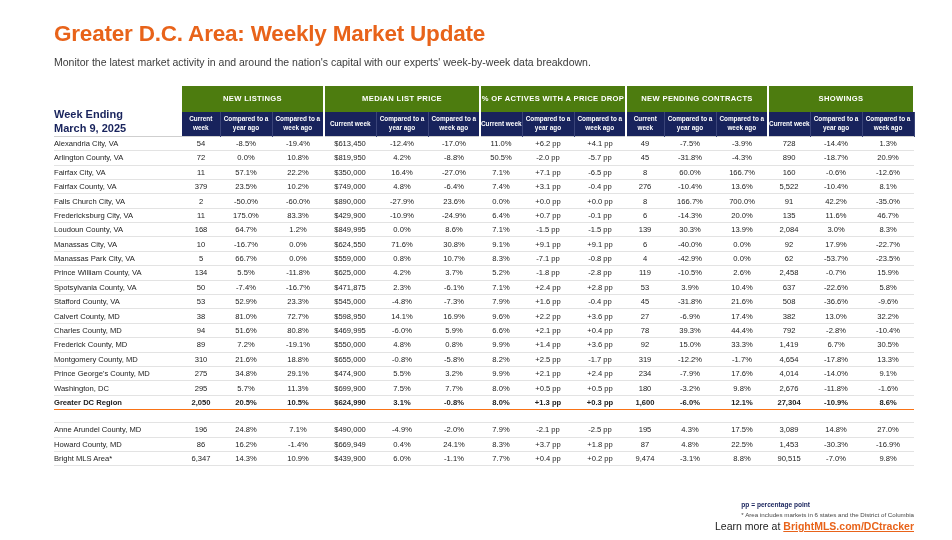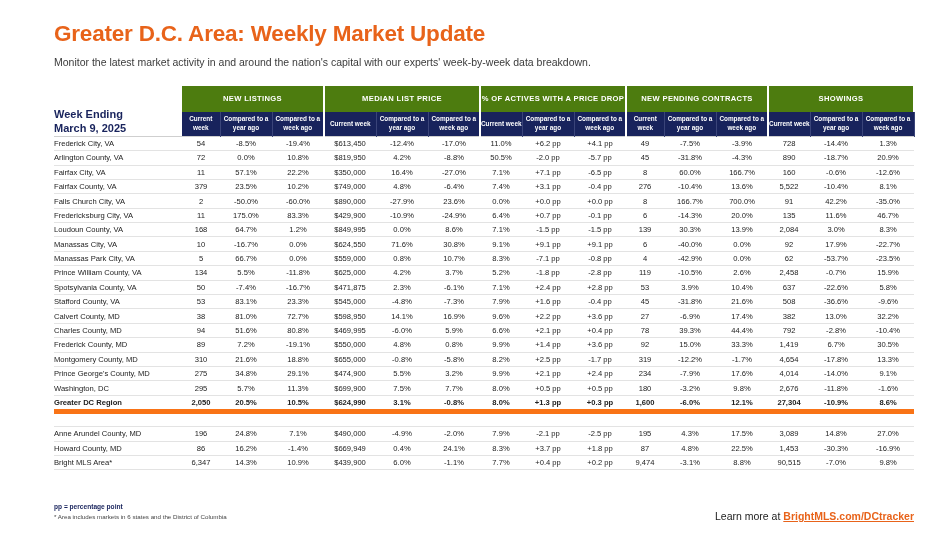--- a/index.html
+++ b/index.html
@@ -123,38 +123,39 @@
     text-align: left;
     padding-left: 2px;
     white-space: nowrap;
     overflow: hidden;
   }
   td.num {
     text-align: center;
   }
   tr.total td {
     font-weight: bold;
-    border-bottom: 5px solid #f97316;
+    border-bottom: 1px solid #f97316;
     border-top: 1px solid #b9b9b9;
   }
   tr.spacer td {
     height: 12px;
     border-bottom: 1px solid #e3e3e3;
     background: #ffffff;
   }
   tr.first-body td { border-top: 1px solid #cfcfcf; }
   
   .footer {
     position: absolute;
     left: 54px;
     right: 38px;
-    bottom: 18px;
+    bottom: 8px;
     display: flex;
     align-items: flex-end;
     justify-content: space-between;
+    flex-direction: column;
   }
   .notes { font-size: 6.6px; color: #444; line-height: 1.6; }
   .note-pp { color: #18235c; font-weight: bold; font-size: 6.6px; }
   .note-area { color: #444; font-size: 6.2px; }
   .learn {
     font-size: 10.5px;
     color: #222;
   }
   .learn a, .learn .link {
     color: #e8631a;
@@ -219,21 +220,21 @@
           <th class="sub">Current week</th>
           <th class="sub">Compared to a year ago</th>
           <th class="sub last-of-grp">Compared to a week ago</th>
           <th class="sub">Current week</th>
           <th class="sub">Compared to a year ago</th>
           <th class="sub">Compared to a week ago</th>
         </tr>
       </thead>
       <tbody id="table-body">
           <tr class="first-body">
-            <td class="name">Frederick City, VA</td>
+            <td class="name">Alexandria City, VA</td>
             <td class="num">54</td>
             <td class="num">-8.5%</td>
             <td class="num">-19.4%</td>
             <td class="num">$613,450</td>
             <td class="num">-12.4%</td>
             <td class="num">-17.0%</td>
             <td class="num">11.0%</td>
             <td class="num">+6.2 pp</td>
             <td class="num">+4.1 pp</td>
             <td class="num">49</td>
@@ -419,21 +420,21 @@
             <td class="num">53</td>
             <td class="num">3.9%</td>
             <td class="num">10.4%</td>
             <td class="num">637</td>
             <td class="num">-22.6%</td>
             <td class="num">5.8%</td>
           </tr>
           <tr>
             <td class="name">Stafford County, VA</td>
             <td class="num">53</td>
-            <td class="num">83.1%</td>
+            <td class="num">52.9%</td>
             <td class="num">23.3%</td>
             <td class="num">$545,000</td>
             <td class="num">-4.8%</td>
             <td class="num">-7.3%</td>
             <td class="num">7.9%</td>
             <td class="num">+1.6 pp</td>
             <td class="num">-0.4 pp</td>
             <td class="num">45</td>
             <td class="num">-31.8%</td>
             <td class="num">21.6%</td>

